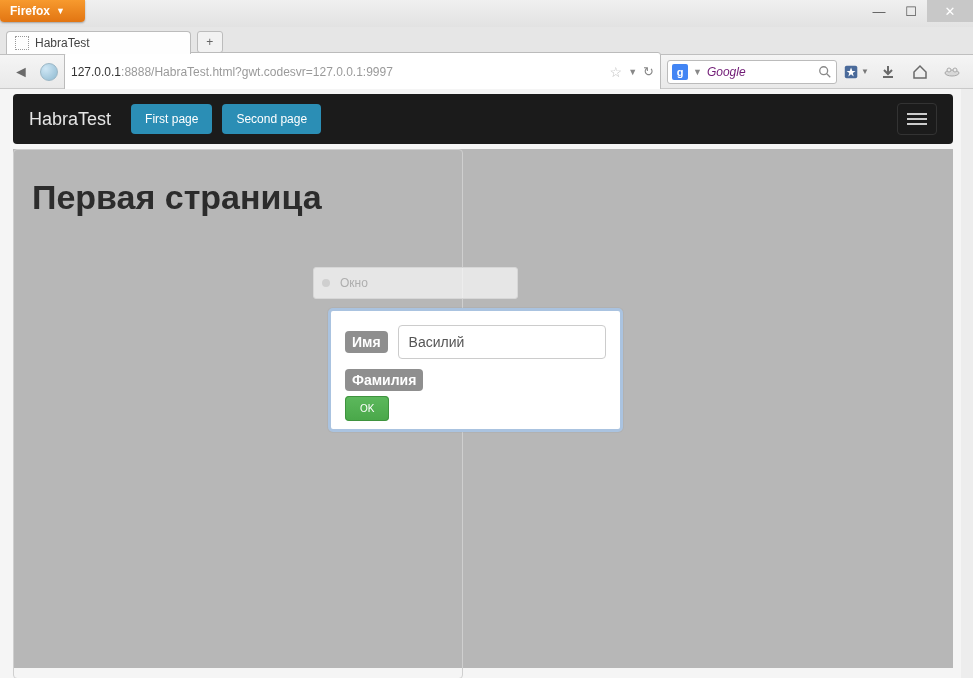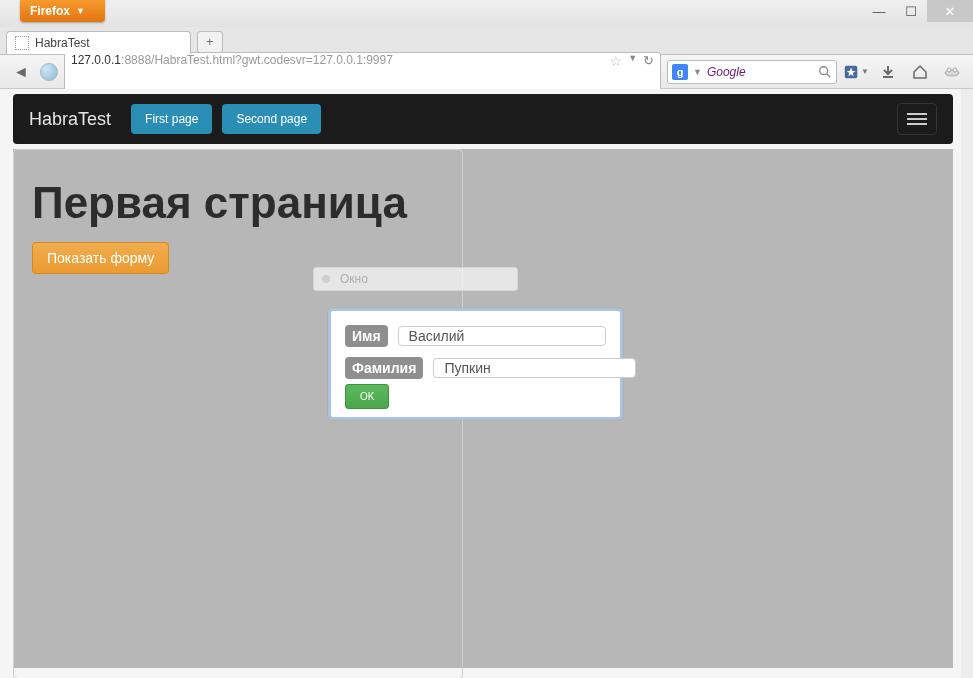--- a/index.html
+++ b/index.html
@@ -20,21 +20,21 @@
   display: flex;
   align-items: flex-start;
   position: relative;
 }
 .ff-button {
   background: linear-gradient(#f79a2e, #e27512);
   color: #fff;
   font-size: 12px;
   padding: 4px 20px 4px 10px;
   border-radius: 0 0 4px 4px;
-  margin-left: 20px;
+  margin-left: 0;
   font-weight: bold;
   display: flex;
   align-items: center;
   gap: 6px;
   box-shadow: 0 1px 2px rgba(0,0,0,0.3);
 }
 .ff-button .drop { font-size: 9px; }
 .win-controls {
   position: absolute;
   right: 0; top: 0;
@@ -101,20 +101,21 @@
   background: radial-gradient(circle at 30% 30%, #cfe7f5, #8eb9d0);
   border:1px solid #9bb7c6;
 }
 .url-field {
   flex: 1;
   height:40px;
   border:1px solid #bbb;
   border-radius:3px;
   background:#fff;
   display:flex;
+  align-items:center;
   padding:0 6px;
   gap:6px;
   font-size:12px;
   color:#333;
 }
 .url-field .urltext { flex:1; white-space:nowrap; overflow:hidden; }
 .url-field .urltext .faded { color:#9a9a9a; }
 .url-field .star { color:#bdbdbd; font-size:14px; }
 .url-field .drop { color:#888; font-size:9px; }
 .url-field .reload { color:#888; font-size:13px; }
@@ -190,39 +191,39 @@
   position:absolute;
   left:0; top:0;
   width:450px;
   height:530px;
   background:transparent;
   border:1px solid #cfcfcf;
   border-radius:4px;
   padding:28px 18px;
 }
 .panel-left h1 {
-  font-size:44px;
+  font-size:34px;
   font-weight:bold;
   color:#2c2c2c;
   margin-bottom:22px;
 }
 .btn-warning {
   background: linear-gradient(#f0ad4e,#eb9b30);
   color:#fff;
   border:1px solid #d68a1e;
   border-radius:4px;
   padding:7px 14px;
   font-size:14px;
 }
 
 
 .ghost-title {
   position:absolute;
   left:300px; top:118px;
-  width:205px; height:24px;
+  width:205px; height:32px;
   background:rgba(250,250,250,0.7);
   border:1px solid #d7d7d7;
   border-radius:3px;
   display:flex; align-items:center;
   padding:0 8px; gap:10px;
   color:#aeaeae;
   font-size:12px;
 }
 .ghost-title .dot {
   width:8px;height:8px;background:#cfcfcf;border-radius:50%;
@@ -247,21 +248,21 @@
   background:#8f8f8f;
   color:#fff;
   font-size:14px;
   font-weight:bold;
   padding:3px 7px;
   border-radius:4px;
   white-space:nowrap;
 }
 .text-input {
   flex:1;
-  height:20px;
+  height:34px;
   border:1px solid #ccc;
   border-radius:4px;
   padding:0 10px;
   font-size:14px;
   color:#555;
   background:#fff;
 }
 .btn-success {
   background: linear-gradient(#5cb85c,#4aa84a);
   color:#fff;
@@ -355,35 +356,33 @@
       <div class="nav-toggle">
         <span></span>
         <span></span>
         <span></span>
       </div>
     </div>
 
     <div class="backdrop">
       <div class="panel-left">
         <h1>Первая страница</h1>
-        <span class="btn-warning">Показать форму</span>
       </div>
 
       <div class="ghost-title">
         <span class="dot"></span>
         <span>Окно</span>
       </div>
 
       <div class="modal">
         <div class="form-row">
           <span class="badge-label">Имя</span>
           <input class="text-input" value="Василий" style="">
         </div>
         <div class="form-row">
           <span class="badge-label">Фамилия</span>
-          <input class="text-input" value="Пупкин" style="">
         </div>
         <span class="btn-success">OK</span>
       </div>
     </div>
 
   </div>
 </div>
 
 </body></html>

